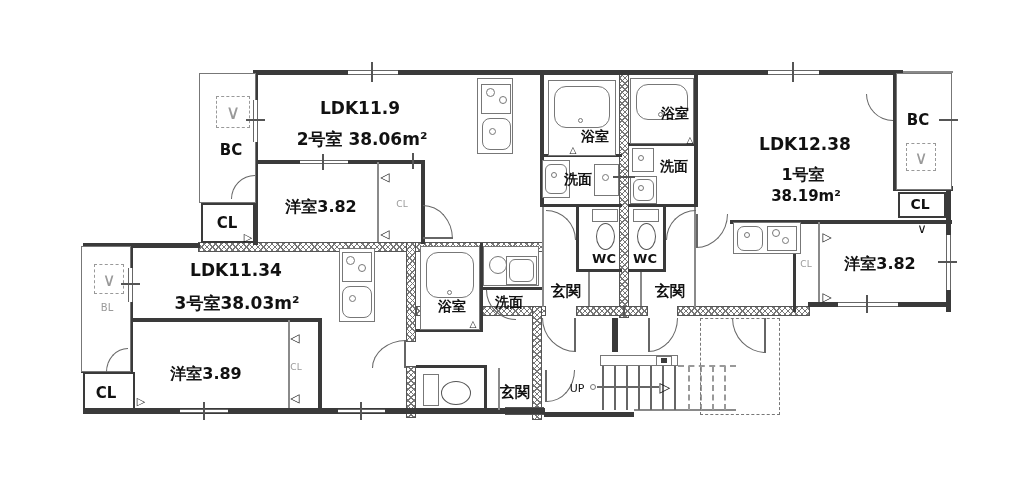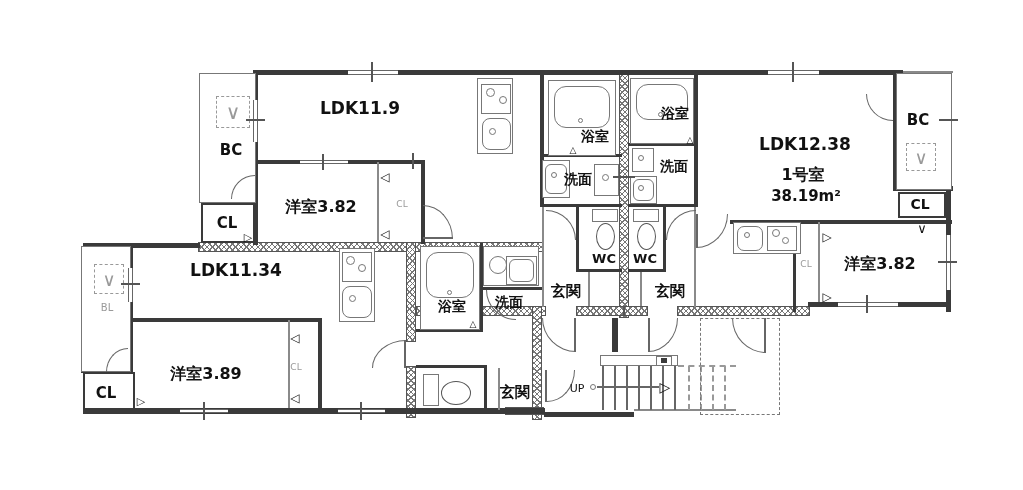--- a/index.html
+++ b/index.html
@@ -225,20 +225,21 @@
   <span class="lbl" style="left:141px;top:401px;font-size:11px;font-weight:400">▷</span>
   <span class="lbl" style="left:922px;top:228px;font-size:13px;font-weight:400">∨</span>
   <span class="lbl gray" style="left:233px;top:112px;font-size:20px">∨</span>
   <span class="lbl gray" style="left:921px;top:157px;font-size:18px">∨</span>
   <span class="lbl gray" style="left:109px;top:279px;font-size:18px">∨</span>
   <span class="lbl" style="left:573px;top:150px;font-size:9px;font-weight:400">△</span>
   <span class="lbl" style="left:690px;top:140px;font-size:9px;font-weight:400">△</span>
   <span class="lbl" style="left:473px;top:324px;font-size:9px;font-weight:400">△</span>
 
   <div class="lbl" style="left:360px;top:108px;font-size:17px">LDK11.9</div>
+  <div class="lbl" style="left:362px;top:139px;font-size:17px">2号室 38.06m²</div>
   <div class="lbl" style="left:321px;top:207px;font-size:16px">洋室3.82</div>
   <div class="lbl" style="left:231px;top:150px;font-size:15px">BC</div>
   <div class="lbl" style="left:227px;top:223px;font-size:15px">CL</div>
   <div class="lbl gray" style="left:402px;top:204px;font-size:9px">CL</div>
   <div class="lbl" style="left:595px;top:137px;font-size:14px">浴室</div>
   <div class="lbl" style="left:578px;top:180px;font-size:14px">洗面</div>
   <div class="lbl" style="left:604px;top:258px;font-size:13px">WC</div>
   <div class="lbl" style="left:566px;top:291px;font-size:15px">玄関</div>
 
   <div class="lbl" style="left:805px;top:144px;font-size:17px">LDK12.38</div>
@@ -247,20 +248,21 @@
   <div class="lbl" style="left:880px;top:264px;font-size:16px">洋室3.82</div>
   <div class="lbl" style="left:918px;top:120px;font-size:15px">BC</div>
   <div class="lbl" style="left:920px;top:204px;font-size:14px">CL</div>
   <div class="lbl gray" style="left:806px;top:264px;font-size:9px">CL</div>
   <div class="lbl" style="left:675px;top:114px;font-size:14px">浴室</div>
   <div class="lbl" style="left:674px;top:167px;font-size:14px">洗面</div>
   <div class="lbl" style="left:645px;top:258px;font-size:13px">WC</div>
   <div class="lbl" style="left:670px;top:291px;font-size:15px">玄関</div>
 
   <div class="lbl" style="left:236px;top:270px;font-size:17px">LDK11.34</div>
+  <div class="lbl" style="left:237px;top:303px;font-size:17px">3号室38.03m²</div>
   <div class="lbl" style="left:206px;top:374px;font-size:16px">洋室3.89</div>
   <div class="lbl gray" style="left:107px;top:307px;font-size:10px">BL</div>
   <div class="lbl" style="left:106px;top:393px;font-size:15px">CL</div>
   <div class="lbl gray" style="left:296px;top:367px;font-size:9px">CL</div>
   <div class="lbl" style="left:452px;top:307px;font-size:14px">浴室</div>
   <div class="lbl" style="left:509px;top:303px;font-size:14px">洗面</div>
   <div class="lbl" style="left:515px;top:392px;font-size:15px">玄関</div>
 
   <div class="lbl" style="left:577px;top:388px;font-size:11px;font-weight:400">UP</div>
 

